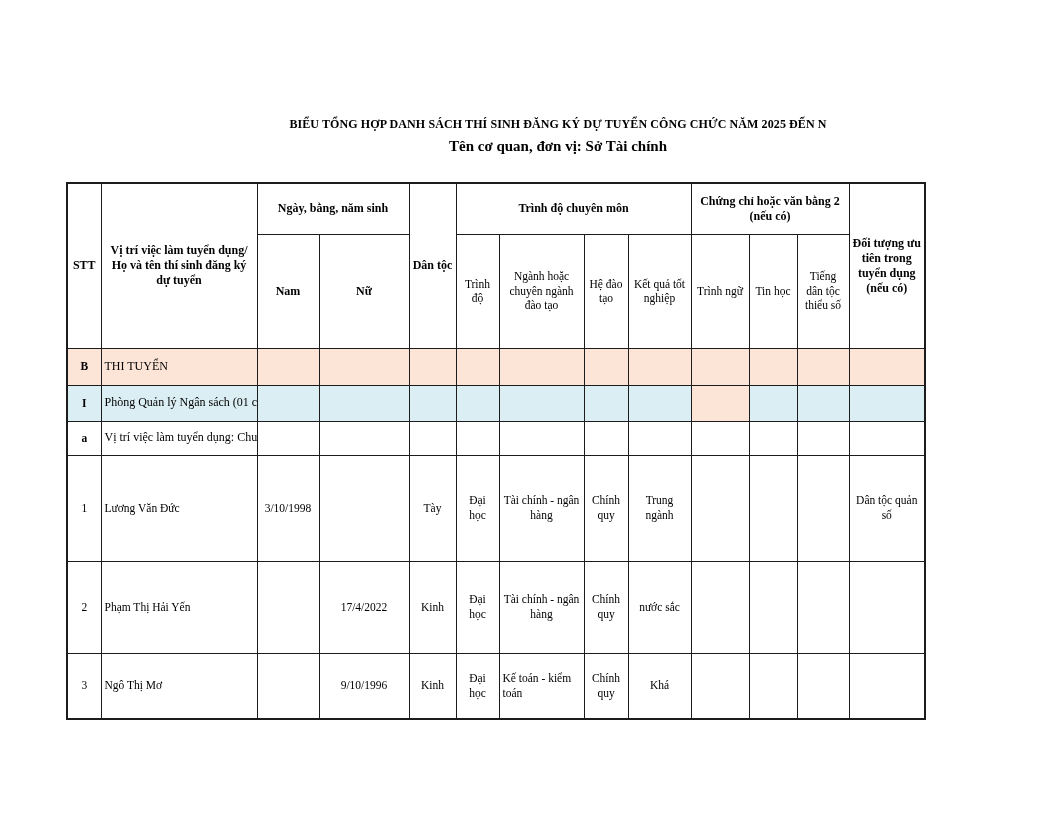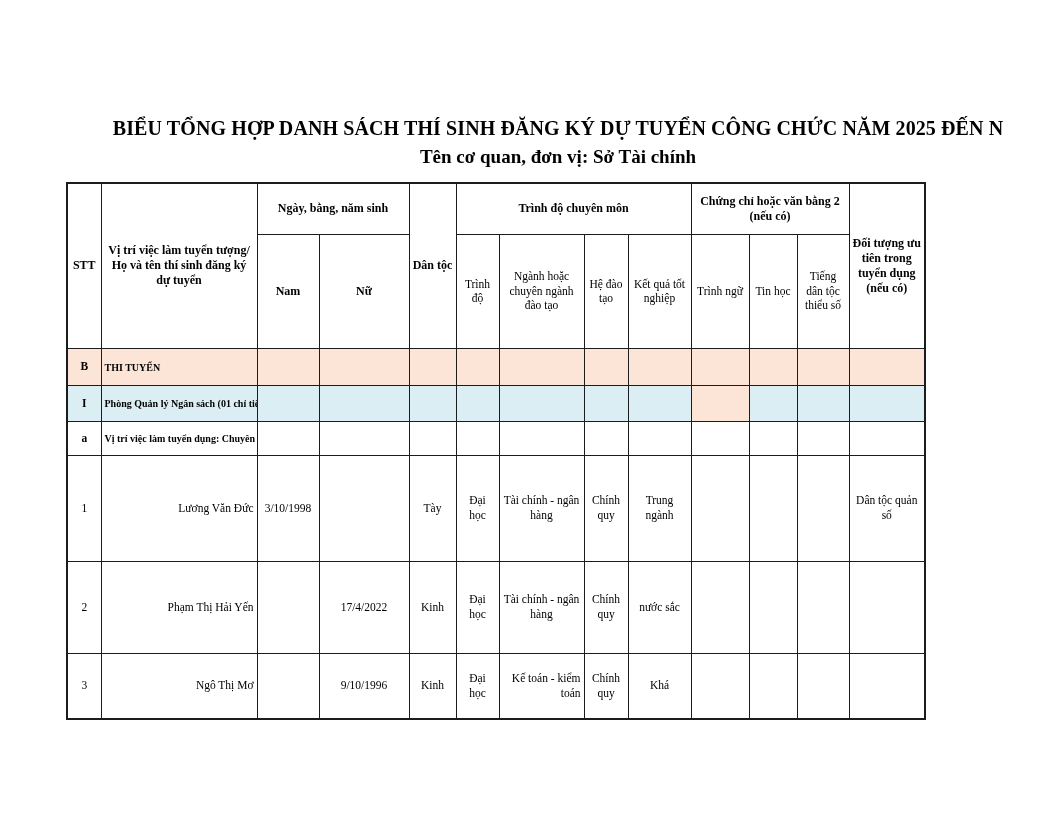--- a/index.html
+++ b/index.html
@@ -2,22 +2,22 @@
 <html><head>
 <meta charset="utf-8">
 <style>
   html,body{margin:0;padding:0;}
   body{
     width:1056px;height:816px;position:relative;background:#ffffff;
     font-family:"Liberation Serif","DejaVu Serif",serif;color:#000;
     overflow:hidden;
   }
   .heading{position:absolute;left:66px;top:117px;width:984px;text-align:center;}
-  .title{font-size:20px;font-weight:bold;white-space:nowrap;letter-spacing:.1px;}
-  .subtitle{font-size:19px;font-weight:bold;margin-top:6px;}
+  .title{font-size:12px;font-weight:bold;white-space:nowrap;letter-spacing:.1px;}
+  .subtitle{font-size:15px;font-weight:bold;margin-top:6px;}
 
   table.grid{
     position:absolute;left:66px;top:182px;
     border-collapse:collapse;table-layout:fixed;
     border:2px solid #1c1c1c;
   }
   .grid th,.grid td{
     border:1px solid #1c1c1c;
     padding:1px 3px;
     vertical-align:middle;text-align:center;
@@ -32,25 +32,25 @@
   tr.secB{height:37px;}
   tr.secI{height:36px;}
   tr.secA{height:34px;}
   tr.r1{height:106px;}
   tr.r2{height:92px;}
   tr.r3{height:66px;}
   tr.secB td{background:#fce4d6;}
   tr.secI td{background:#daeef3;}
   tr.secI td.hl{background:#fce4d6;}
   td.bold{font-weight:bold;}
-  td.al{text-align:right;margin-top:44px;}
+  td.al{text-align:left;margin-top:44px;}
   td.name-cell{text-align:left;position:relative;}
   .ovf{
     position:absolute;left:3px;top:50%;transform:translateY(-50%);
-    white-space:nowrap;z-index:3;font-weight:bold;font-size:10px;
+    white-space:nowrap;z-index:3;font-weight:normal;font-size:12px;
   }
 </style>
 </head>
 <body>
 
 <div class="heading">
   <div class="title">BIỂU TỔNG HỢP DANH SÁCH THÍ SINH ĐĂNG KÝ DỰ TUYỂN CÔNG CHỨC NĂM 2025 ĐẾN N</div>
   <div class="subtitle">Tên cơ quan, đơn vị: Sở Tài chính</div>
 </div>
 
@@ -66,21 +66,21 @@
       <col style="width:44px">
     <col style="width:63px">
       <col style="width:58px">
       <col style="width:48px">
       <col style="width:52px">
     <col style="width:76px">
   </colgroup>
   <thead>
     <tr class="hrow1">
       <th rowspan="2">STT</th>
-      <th rowspan="2" class="pos-head">Vị trí việc làm tuyển tượng/
+      <th rowspan="2" class="pos-head">Vị trí việc làm tuyển dụng/
 Họ và tên thí sinh đăng ký dự tuyển</th>
       <th colspan="2">Ngày, bằng, năm sinh</th>
       <th rowspan="2">Dân tộc</th>
       <th colspan="4">Trình độ chuyên môn</th>
       <th colspan="3">Chứng chỉ hoặc văn bằng 2 (nếu có)</th>
       <th rowspan="2">Đối tượng ưu tiên trong tuyển dụng (nếu có)</th>
     </tr>
     <tr class="hrow2">
       <th>Nam</th>
       <th>Nữ</th>

